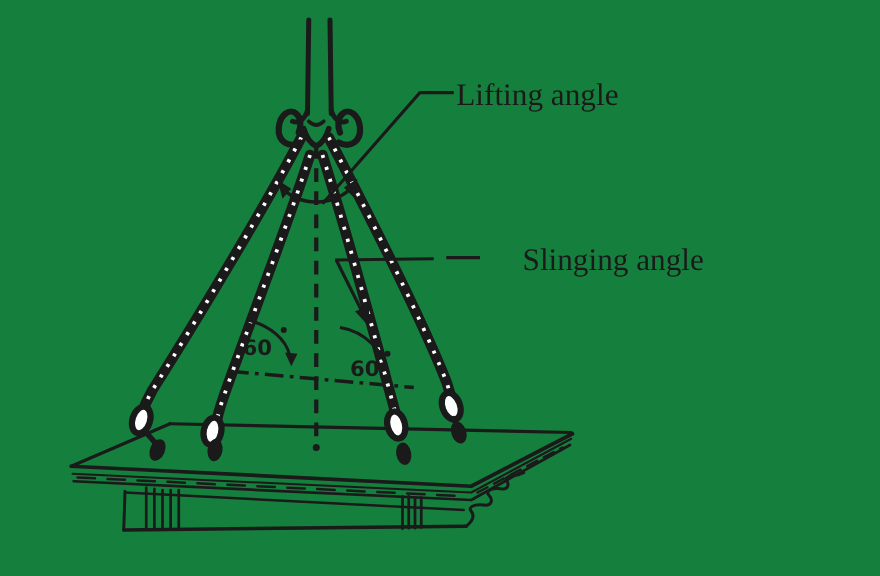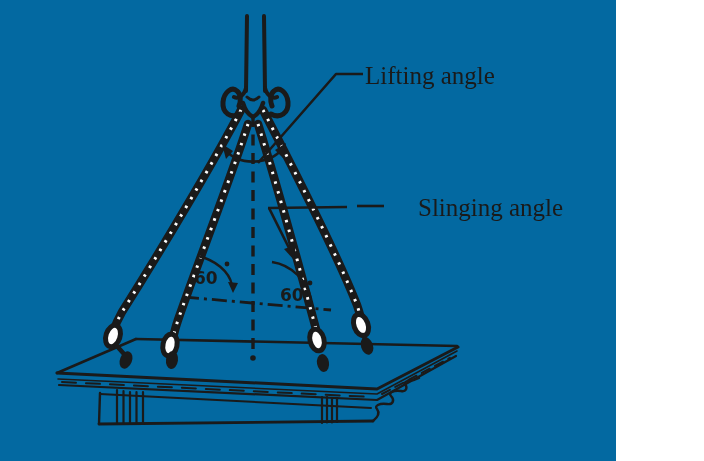--- a/index.html
+++ b/index.html
@@ -1,19 +1,19 @@
 <!DOCTYPE html>
 <html><head>
 <meta charset="utf-8">
 <style>
   html,body{margin:0;padding:0;background:#ffffff;}
   .stage{
     position:relative;
-    width:616px;height:461px;
-    background:#0369a1;
+    width:704px;height:461px;
+    background:#15803d;
     overflow:hidden;
     font-family:"Liberation Serif", serif;
   }
   .stage svg{position:absolute;inset:0;display:block;}
   text.callout{
     font-family:"Liberation Serif", serif;
     font-size:25px;
     fill:#1a1a1a;
   }
   text.angle-val{

